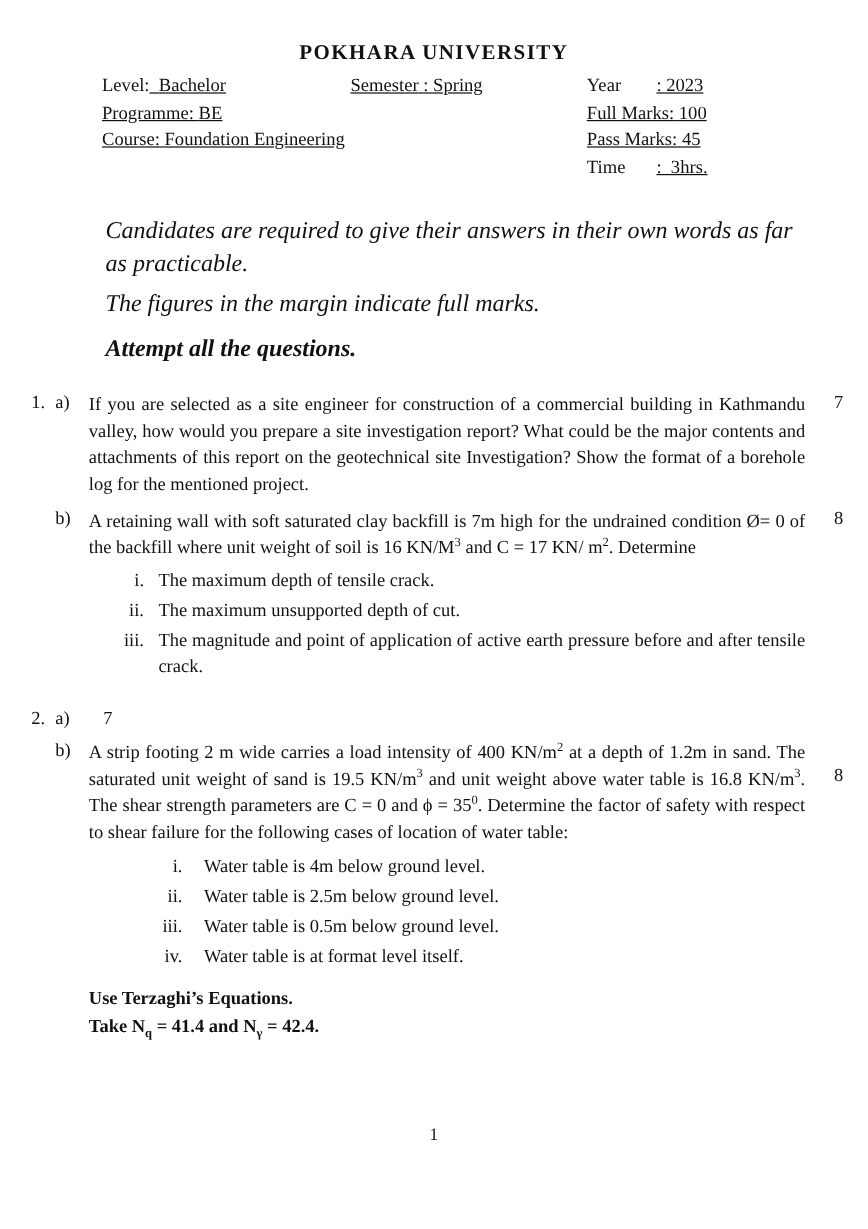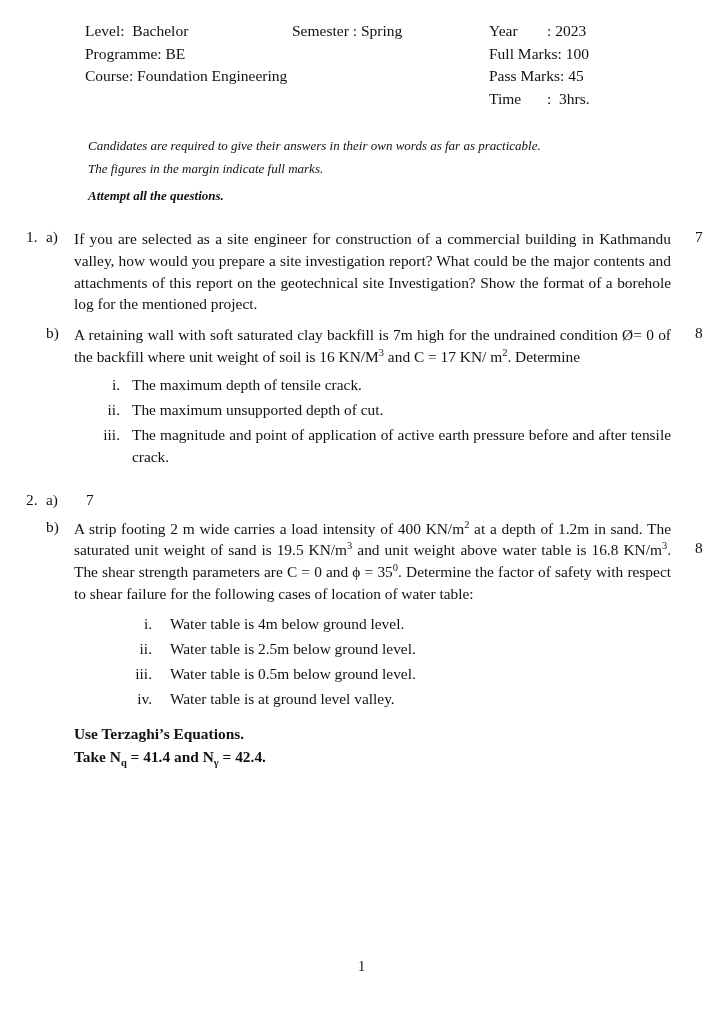--- a/index.html
+++ b/index.html
@@ -27,42 +27,43 @@
   .univ-title {
     text-align: center;
     font-weight: bold;
     font-size: 17.5px;
     letter-spacing: 1.2px;
     margin: 0;
     padding-top: 33px;
     line-height: 1.15;
   }
   .meta {
-    margin-top: 20px;
+    margin-top: 8px;
     padding-left: 85px;
     padding-right: 20px;
     font-size: 15.5px;
     line-height: 1.46;
+    text-decoration: underline;
   }
   .meta-row {
     display: flex;
     white-space: pre;
   }
   .m-col1 { width: 207px; flex: 0 0 207px; }
   .m-col2 { width: 197px; flex: 0 0 197px; }
   .m-col3 { flex: 1 1 auto; }
   .m-lbl { display: inline-block; }
   .m-lbl-w { display: inline-block; width: 58px; }
 
   
   .instructions {
     margin-top: 26px;
     padding-left: 88px;
     padding-right: 60px;
-    font-size: 13px;
+    font-size: 20px;
     font-style: italic;
     line-height: 1.42;
   }
   .instructions p { margin: 0 0 5px 0; }
   .instr-bold { font-weight: bold; margin-top: 9px !important; }
 
   
   .questions {
     margin-top: 22px;
     font-size: 15.4px;
@@ -169,20 +170,21 @@
     top: 938px;
     text-align: center;
     font-size: 14.5px;
   }
 </style>
 </head>
 <body>
 
 <div class="page">
 
+  <div class="univ-title">POKHARA UNIVERSITY</div>
 
   <div class="meta">
     <div class="meta-row">
       <div class="m-col1"><span class="m-lbl">Level:</span>&nbsp; <span>Bachelor</span></div>
       <div class="m-col2"><span>Semester</span> <span>: Spring</span></div>
       <div class="m-col3"><span class="m-lbl-w">Year</span><span>: 2023</span></div>
     </div>
     <div class="meta-row">
       <div class="m-col1"><span>Programme:</span> <span>BE</span></div>
       <div class="m-col2"></div>
@@ -265,21 +267,21 @@
           <li class="roman-item">
             <span class="roman-mark">ii.</span>
             <span class="roman-text">Water table is 2.5m below ground level.</span>
           </li>
           <li class="roman-item">
             <span class="roman-mark">iii.</span>
             <span class="roman-text">Water table is 0.5m below ground level.</span>
           </li>
           <li class="roman-item">
             <span class="roman-mark">iv.</span>
-            <span class="roman-text">Water table is at ground level valley.</span>
+            <span class="roman-text">Water table is at format level itself.</span>
           </li>
         </ul>
         <div class="tail-wrap">
           <p class="tail-line">Use Terzaghi’s Equations.</p>
           <p class="tail-line"><span>Take N</span><sub>q</sub><span> = 41.4 and N</span><sub>γ</sub><span> = 42.4.</span></p>
         </div>
       </div>
       <div class="q-marks q-marks-low">8</div>
     </div>
 

